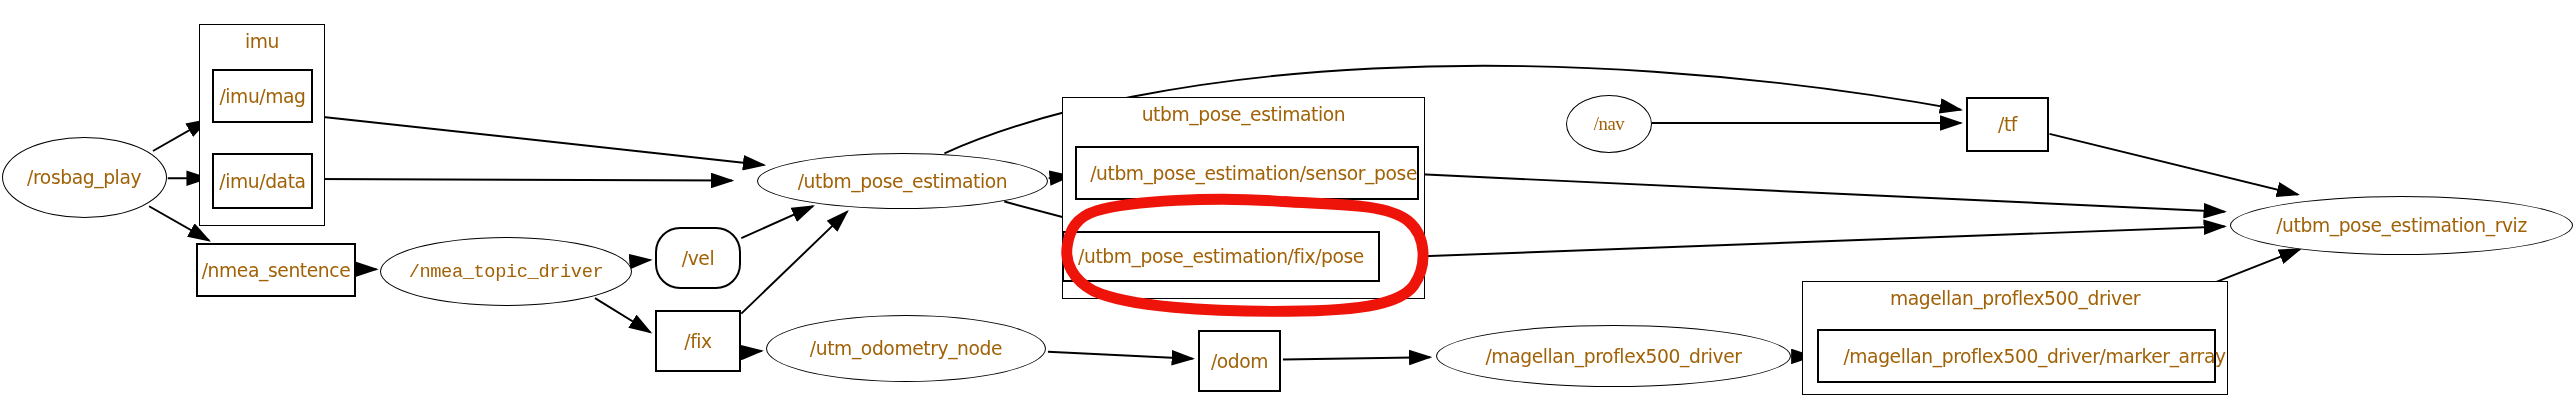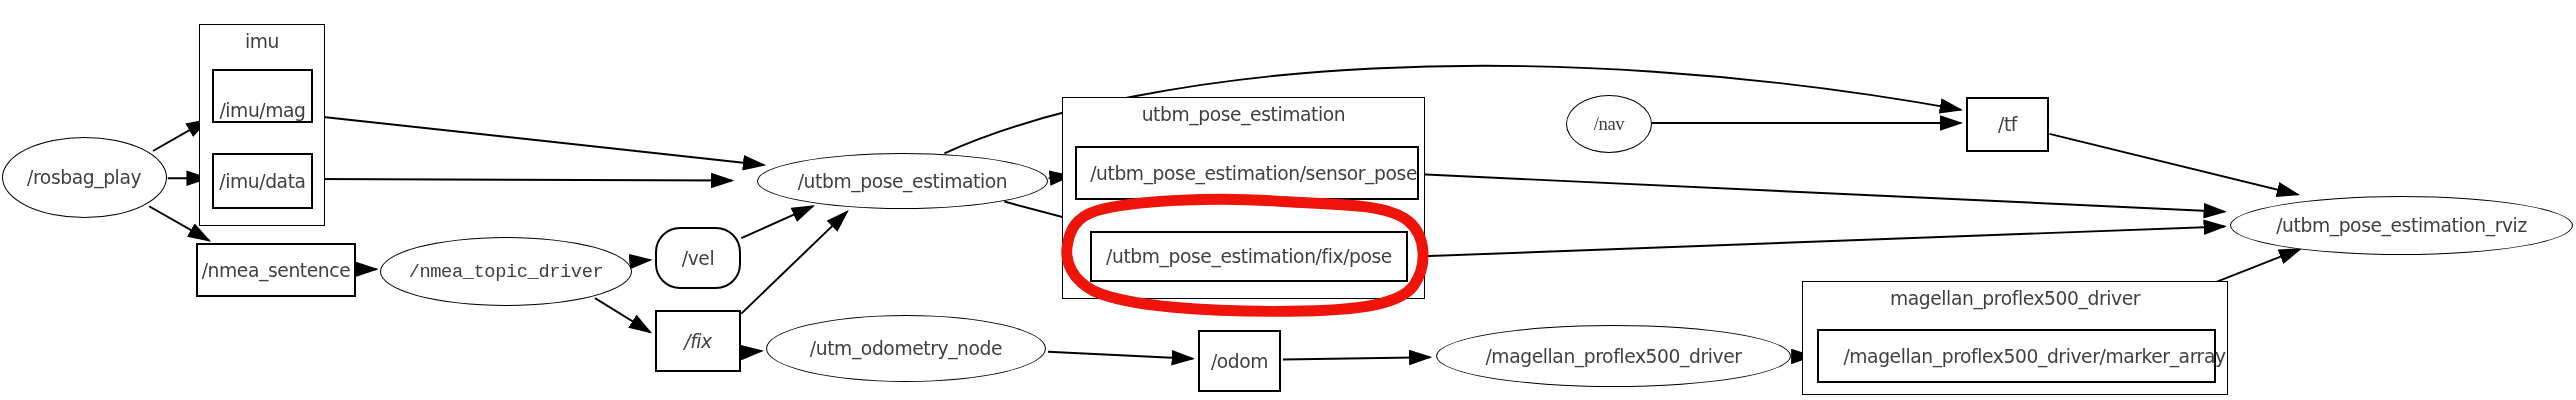--- a/index.html
+++ b/index.html
@@ -1,17 +1,17 @@
 <!DOCTYPE html>
 <html style="font-size:12.5px"><head>
 <meta charset="utf-8">
 <style>
   html,body{margin:0;padding:0;background:#ffffff;}
   .canvas{position:relative;width:2576px;height:400px;background:#ffffff;overflow:hidden;
-          font-family:"DejaVu Sans","Liberation Sans",sans-serif;color:#404040;}
+          font-family:"DejaVu Sans","Liberation Sans",sans-serif;color:#a16207;}
   svg.layer{position:absolute;left:0;top:0;width:2576px;height:400px;pointer-events:none;}
   .gnode{position:absolute;box-sizing:border-box;display:flex;align-items:center;justify-content:center;
          background:#ffffff;border:2.3px solid #000;font-size:18.7px;letter-spacing:-0.4px;white-space:nowrap;}
   .gnode.ellipse{border-radius:50%;border-width:1.9px;}
   .cluster{position:absolute;box-sizing:border-box;border:1.9px solid #000;background:#ffffff;}
   .cluster .ctitle{position:absolute;left:0;right:0;top:6.2px;text-align:center;
                    font-size:18.7px;letter-spacing:-0.4px;white-space:nowrap;}
   .lbl{pointer-events:none;}
 </style>
 </head>
@@ -55,45 +55,45 @@
       </div>
       <div class="cluster" style="left: 1062px; top: 97px; width: 363px; height: 202px;">
         <span class="ctitle lbl">utbm_pose_estimation</span>
       </div>
       <div class="cluster" style="left: 1802px; top: 281px; width: 426px; height: 114px;">
         <span class="ctitle lbl">magellan_proflex500_driver</span>
       </div>
       <div class="gnode ellipse" style="left: 1.6px; top: 137px; width: 165px; height: 81px;">
         <span class="lbl">/rosbag_play</span>
       </div>
-      <div class="gnode" style="left: 212px; top: 69px; width: 101px; height: 54px; align-items: flex-end;">
+      <div class="gnode" style="left: 212px; top: 69px; width: 101px; height: 54px;">
         <span class="lbl">/imu/mag</span>
       </div>
       <div class="gnode" style="left: 212px; top: 153px; width: 101px; height: 56px; justify-content: center;">
         <span class="lbl">/imu/data</span>
       </div>
       <div class="gnode" style="left: 196px; top: 243px; width: 160px; height: 54px;">
         <span class="lbl">/nmea_sentence</span>
       </div>
       <div class="gnode ellipse" style="left: 380px; top: 237px; width: 252px; height: 69px; font-family: Liberation Mono, monospace;">
         <span class="lbl">/nmea_topic_driver</span>
       </div>
       <div class="gnode" style="left: 655px; top: 227px; width: 86px; height: 62px; border-radius: 25px;">
         <span class="lbl">/vel</span>
       </div>
-      <div class="gnode" style="left: 655px; top: 310px; width: 86px; height: 62px; font-style: italic;">
+      <div class="gnode" style="left: 655px; top: 310px; width: 86px; height: 62px;">
         <span class="lbl">/fix</span>
       </div>
       <div class="gnode ellipse" style="left: 757px; top: 153px; width: 291px; height: 56px;">
         <span class="lbl">/utbm_pose_estimation</span>
       </div>
       <div class="gnode" style="left: 1075px; top: 146px; width: 344px; height: 54px; justify-content: flex-end;">
         <span class="lbl">/utbm_pose_estimation/sensor_pose</span>
       </div>
-      <div class="gnode" style="left: 1090px; top: 231px; width: 318px; height: 51px;">
+      <div class="gnode" style="left: 1062px; top: 231px; width: 318px; height: 51px;">
         <span class="lbl">/utbm_pose_estimation/fix/pose</span>
       </div>
       <div class="gnode ellipse" style="left: 1566px; top: 95px; width: 86px; height: 58px; font-family: Liberation Serif, serif;">
         <span class="lbl">/nav</span>
       </div>
       <div class="gnode" style="left: 1966px; top: 97px; width: 83px; height: 55px;">
         <span class="lbl">/tf</span>
       </div>
       <div class="gnode ellipse" style="left: 766px; top: 315px; width: 280px; height: 67px;">
         <span class="lbl">/utm_odometry_node</span>

